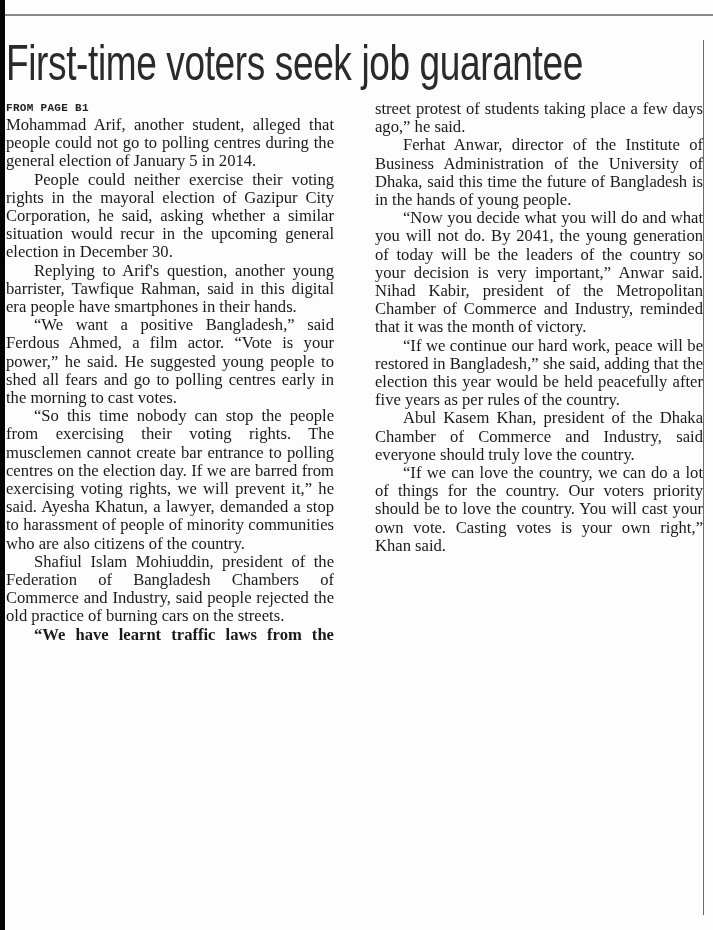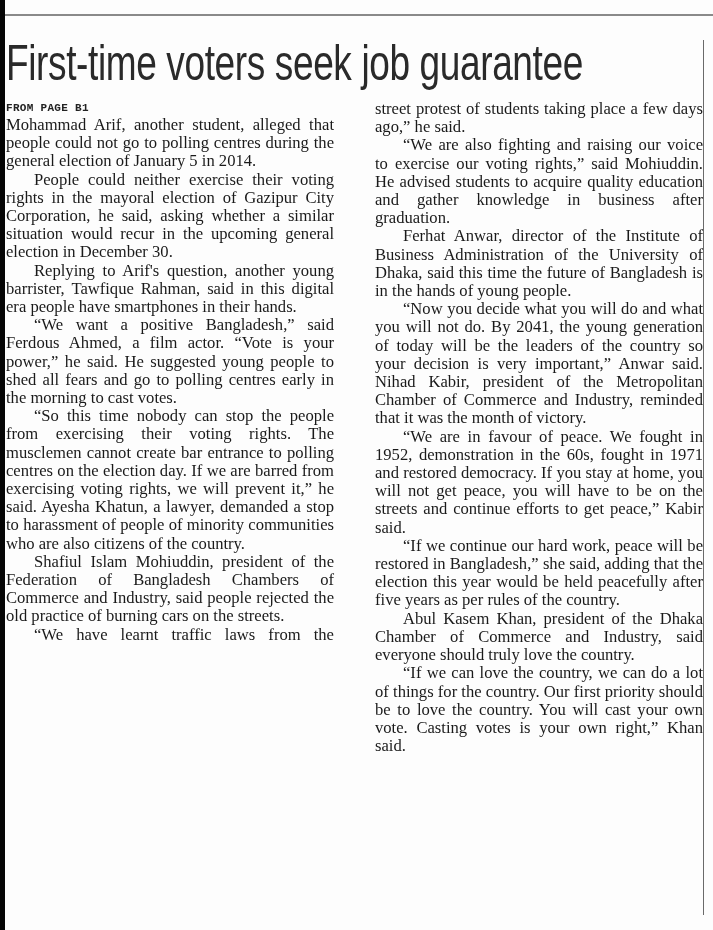--- a/index.html
+++ b/index.html
@@ -41,25 +41,23 @@
 <h1 class="headline" style="margin:0;font-weight:normal;">First-time voters seek job guarantee</h1>
 <div class="kicker">FROM PAGE B1</div>
 
 <div class="col left">
   <p class="noindent">Mohammad Arif, another student, alleged that people could not go to polling centres during the general election of January 5 in 2014.</p>
   <p>People could neither exercise their voting rights in the mayoral election of Gazipur City Corporation, he said, asking whether a similar situation would recur in the upcoming general election in December 30.</p>
   <p>Replying to Arif's question, another young barrister, Tawfique Rahman, said in this digital era people have smartphones in their hands.</p>
   <p>“We want a positive Bangladesh,” said Ferdous Ahmed, a film actor. “Vote is your power,” he said. He suggested young peo­ple to shed all fears and go to polling cen­tres early in the morning to cast votes.</p>
   <p>“So this time nobody can stop the peo­ple from exercising their voting rights. The musclemen cannot create bar entrance to polling centres on the election day. If we are barred from exercising voting rights, we will prevent it,” he said. Ayesha Khatun, a lawyer, demanded a stop to harassment of people of minority communities who are also citizens of the country.</p>
   <p>Shafiul Islam Mohiuddin, president of the Federation of Bangladesh Chambers of Commerce and Industry, said people rejected the old practice of burning cars on the streets.</p>
-  <p style="text-align-last: justify;">“We have learnt traffic laws from the</p>
+  <p style="text-align-last: justify; font-weight: bold;">“We have learnt traffic laws from the</p>
 </div>
 
 <div class="col right">
   <p class="noindent">street protest of students taking place a few days ago,” he said.</p>
-  <p>“We are also fighting and raising our voice to exercise our voting rights,” said Mohiuddin. He advised students to acquire quality education and gather knowledge in business after graduation.</p>
   <p>Ferhat Anwar, director of the Institute of Business Administration of the University of Dhaka, said this time the future of Bangladesh is in the hands of young people.</p>
   <p>“Now you decide what you will do and what you will not do. By 2041, the young generation of today will be the leaders of the country so your decision is very impor­tant,” Anwar said. Nihad Kabir, president of the Metropolitan Chamber of Commerce and Industry, reminded that it was the month of victory.</p>
-  <p>“We are in favour of peace. We fought in 1952, demonstration in the 60s, fought in 1971 and restored democracy. If you stay at home, you will not get peace, you will have to be on the streets and continue efforts to get peace,” Kabir said.</p>
   <p>“If we continue our hard work, peace will be restored in Bangladesh,” she said, adding that the election this year would be held peacefully after five years as per rules of the country.</p>
   <p>Abul Kasem Khan, president of the Dhaka Chamber of Commerce and Industry, said everyone should truly love the country.</p>
-  <p>“If we can love the country, we can do a lot of things for the country. Our first priority should be to love the country. You will cast your own vote. Casting votes is your own right,” Khan said.</p>
+  <p>“If we can love the country, we can do a lot of things for the country. Our voters priority should be to love the country. You will cast your own vote. Casting votes is your own right,” Khan said.</p>
 </div>
 
 </body></html>

